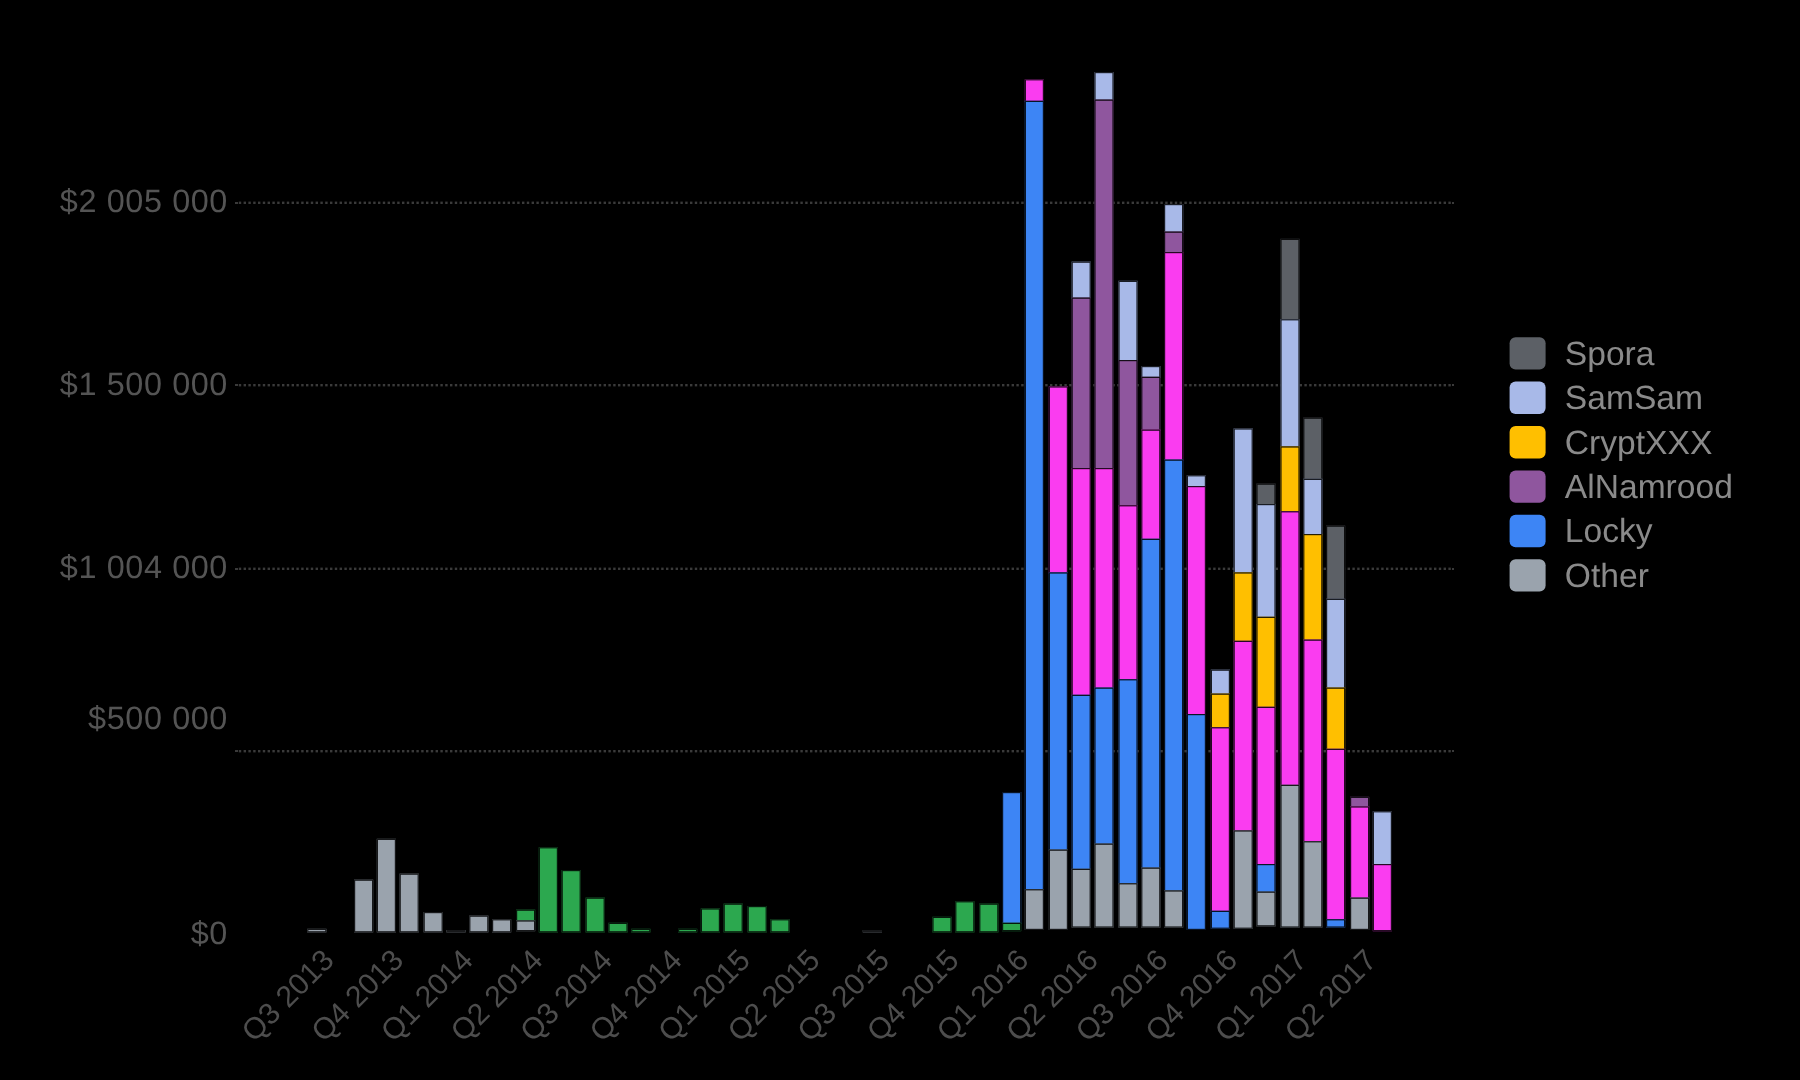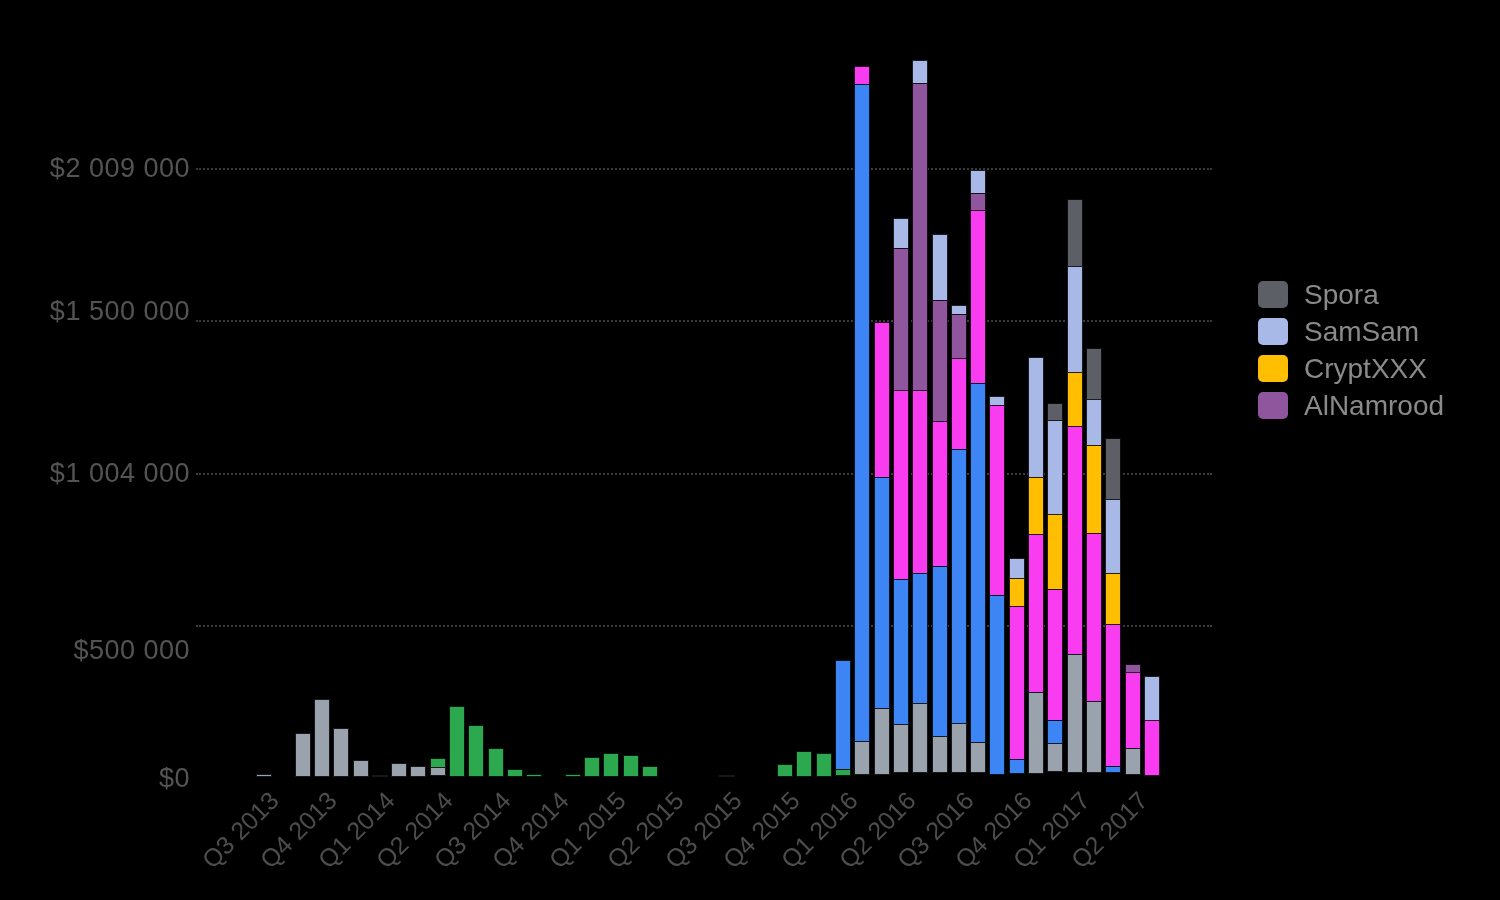--- a/index.html
+++ b/index.html
@@ -42,24 +42,24 @@
 
   <div class="plot">
     <div id="gridlines">
         <div class="gridline" style="top: 625.4px;"></div>
         <div class="gridline" style="top: 472.8px;"></div>
         <div class="gridline" style="top: 320.2px;"></div>
         <div class="gridline" style="top: 167.6px;"></div>
       </div>
     <div id="yticks">
         <div class="ytick" style="top: 778px;">$0</div>
-        <div class="ytick" style="top: 650px;">$500 000</div>
+        <div class="ytick" style="top: 599px;">$500 000</div>
         <div class="ytick" style="top: 472.8px;">$1 004 000</div>
-        <div class="ytick" style="top: 311px;">$1 500 000</div>
-        <div class="ytick" style="top: 167.6px;">$2 009 000</div>
+        <div class="ytick" style="top: 321px;">$1 500 000</div>
+        <div class="ytick" style="top: 167.6px;">$2 005 000</div>
       </div>
     <div class="bars" id="bars">
         <div class="bar" style="left: 256px; height: 3.052px;">
           <span class="seg" style="height: 3.052px; background: rgb(154, 163, 173);"></span>
         </div>
         <div class="bar" style="left: 294.6px; height: 44.254px;">
           <span class="seg" style="height: 44.254px; background: rgb(154, 163, 173);"></span>
         </div>
         <div class="bar" style="left: 313.9px; height: 77.826px;">
           <span class="seg" style="height: 77.826px; background: rgb(154, 163, 173);"></span>
@@ -260,15 +260,23 @@
         <span class="llab">SamSam</span>
       </div>
       <div class="lrow">
         <span class="lsw" style="background: rgb(255, 191, 0);"></span>
         <span class="llab">CryptXXX</span>
       </div>
       <div class="lrow">
         <span class="lsw" style="background: rgb(143, 86, 158);"></span>
         <span class="llab">AlNamrood</span>
       </div>
+      <div class="lrow">
+        <span class="lsw" style="background: rgb(61, 133, 245);"></span>
+        <span class="llab">Locky</span>
+      </div>
+      <div class="lrow">
+        <span class="lsw" style="background: rgb(154, 163, 173);"></span>
+        <span class="llab">Other</span>
+      </div>
     </div>
 
 </div>
 
 </body></html>

